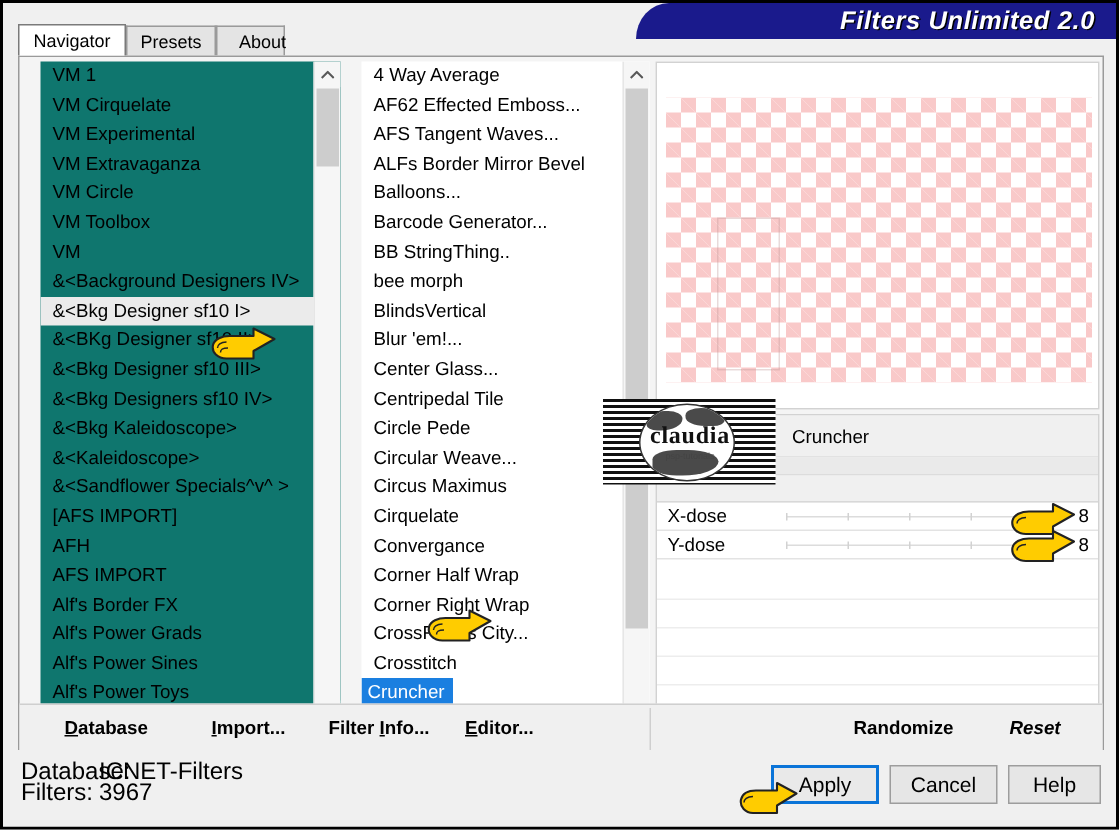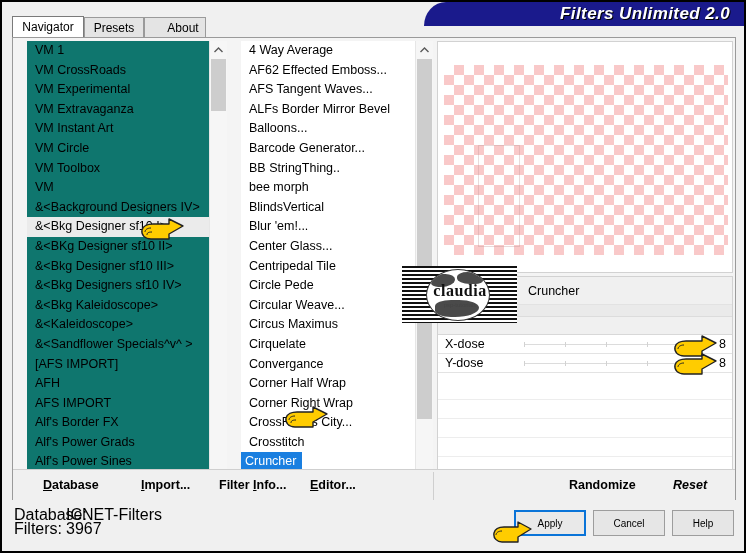--- a/index.html
+++ b/index.html
@@ -161,21 +161,21 @@
     position:absolute;left:0;bottom:0;width:742px;height:51px;background:#f0f0f0;
   }
   #status{
     position:absolute;left:12px;top:8px;font-size:16px;color:#000;line-height:14px;
   }
   .stat-row{display:flex;}
   .stat-lbl{width:52px;}
   .btn{
     position:absolute;top:10px;height:26px;
     background:#e6e6e6;border:1px solid #9d9d9d;
-    font-size:10px;color:#000;
+    font-size:14px;color:#000;
     display:flex;align-items:center;justify-content:center;
     box-sizing:border-box;cursor:default;
   }
   .btn.focus{
     border:2px solid #0a74d8;background:#e9e9e9;
   }
   
   .hand{position:absolute;pointer-events:none;}
   .hand svg{display:block;}
   
@@ -212,34 +212,33 @@
     </div>
   </div>
 
   <div id="tabstrip">
     <div class="tab active" style="left:0;width:72px;">
       <span>Navigator</span>
     </div>
     <div class="tab" style="left:72px;width:60px;">
       <span>Presets</span>
     </div>
-    <div class="tab" style="left:132px;width:62px;padding-left:16px;">
+    <div class="tab" style="left:132px;width:46px;padding-left:16px;">
       <span>About</span>
     </div>
   </div>
 
   <div id="client">
 
     <div class="listbox" id="list-left">
       <div class="listinner" id="left-rows">
           <div class="lrow">VM 1</div>
-          <div class="lrow">VM CrossRoads</div>
+          <div class="lrow">VM Cirquelate</div>
           <div class="lrow">VM Experimental</div>
           <div class="lrow">VM Extravaganza</div>
-          <div class="lrow">VM Instant Art</div>
           <div class="lrow">VM Circle</div>
           <div class="lrow">VM Toolbox</div>
           <div class="lrow">VM</div>
           <div class="lrow">&amp;&lt;Background Designers IV&gt;</div>
           <div class="lrow sel-gray">&amp;&lt;Bkg Designer sf10 I&gt;</div>
           <div class="lrow">&amp;&lt;BKg Designer sf10 II&gt;</div>
           <div class="lrow">&amp;&lt;Bkg Designer sf10 III&gt;</div>
           <div class="lrow">&amp;&lt;Bkg Designers sf10 IV&gt;</div>
           <div class="lrow">&amp;&lt;Bkg Kaleidoscope&gt;</div>
           <div class="lrow">&amp;&lt;Kaleidoscope&gt;</div>

